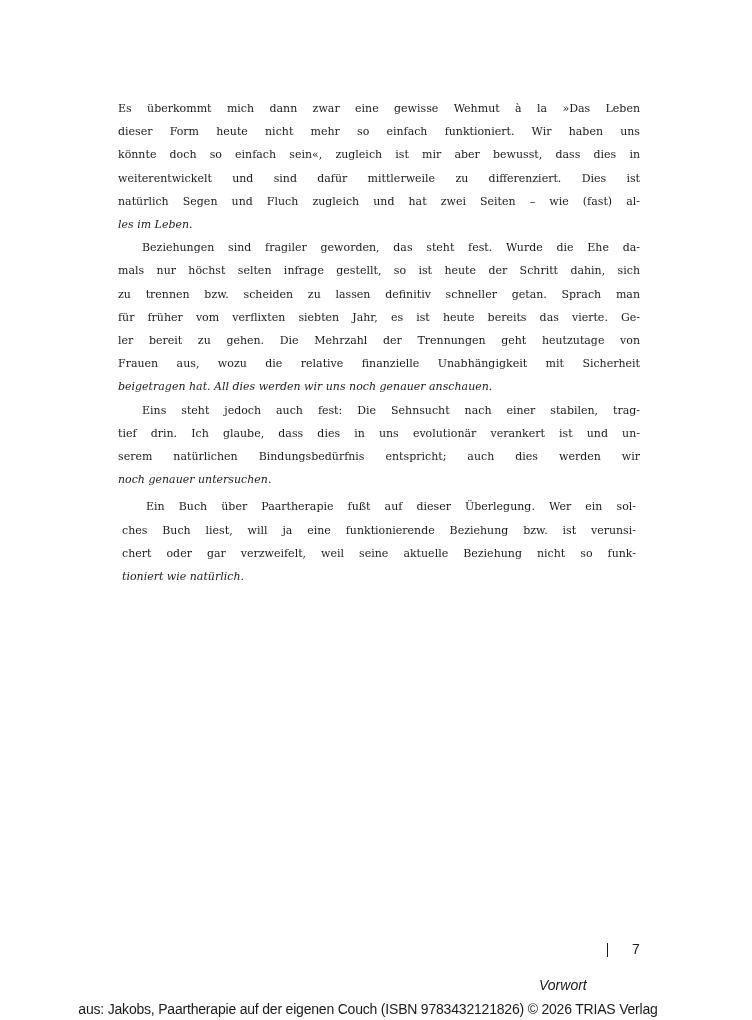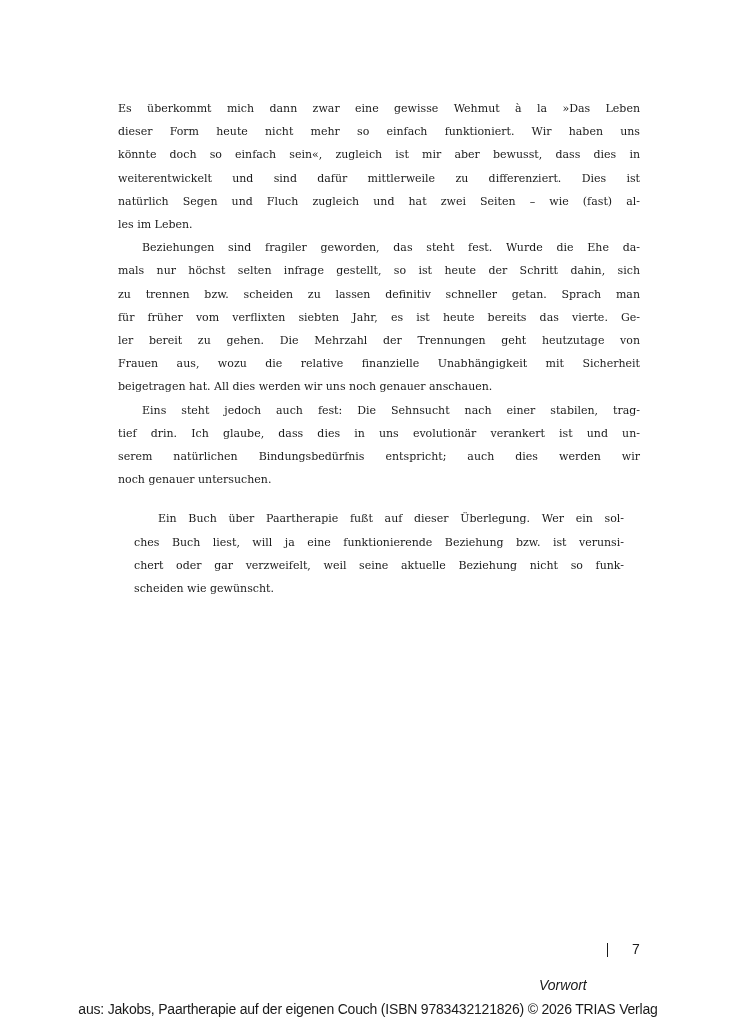--- a/index.html
+++ b/index.html
@@ -24,20 +24,21 @@
       line-height: 23.2px;
     }
     .line {
       display: block;
       white-space: nowrap;
       text-align: justify;
       text-align-last: justify;
     }
     .line.last {
       text-align-last: left;
+      font-style: italic;
     }
     .line.indent {
       padding-left: 24px;
     }
     .page-footer {
       position: absolute;
       top: 941px;
       left: 0;
       width: 752px;
       font-family: "Liberation Sans", "DejaVu Sans", sans-serif;
@@ -94,25 +95,25 @@
     <span class="line">ler bereit zu gehen. Die Mehrzahl der Trennungen geht heutzutage von</span>
     <span class="line">Frauen aus, wozu die relative finanzielle Unabhängigkeit mit Sicherheit</span>
     <span class="line last">beigetragen hat. All dies werden wir uns noch genauer anschauen.</span>
   </p>
   <p style="margin:0">
     <span class="line indent">Eins steht jedoch auch fest: Die Sehnsucht nach einer stabilen, trag-</span>
     <span class="line">tief drin. Ich glaube, dass dies in uns evolutionär verankert ist und un-</span>
     <span class="line">serem natürlichen Bindungsbedürfnis entspricht; auch dies werden wir</span>
     <span class="line last">noch genauer untersuchen.</span>
   </p>
-  <p style="margin:16px">
+  <p style="margin:4px">
     <span class="line indent">Ein Buch über Paartherapie fußt auf dieser Überlegung. Wer ein sol-</span>
     <span class="line">ches Buch liest, will ja eine funktionierende Beziehung bzw. ist verunsi-</span>
     <span class="line">chert oder gar verzweifelt, weil seine aktuelle Beziehung nicht so funk-</span>
-    <span class="line last">scheiden wie gewünscht.</span>
+    <span class="line last">tioniert wie natürlich.</span>
   </p>
 </main>
 
 <footer class="page-footer">
   <span class="section-name">Vorwort</span>
   <span class="separator"></span>
   <span class="page-number">7</span>
 </footer>
 
 <div class="source-note">aus: Jakobs, Paartherapie auf der eigenen Couch (ISBN 9783432121826) © 2026 TRIAS Verlag</div>

